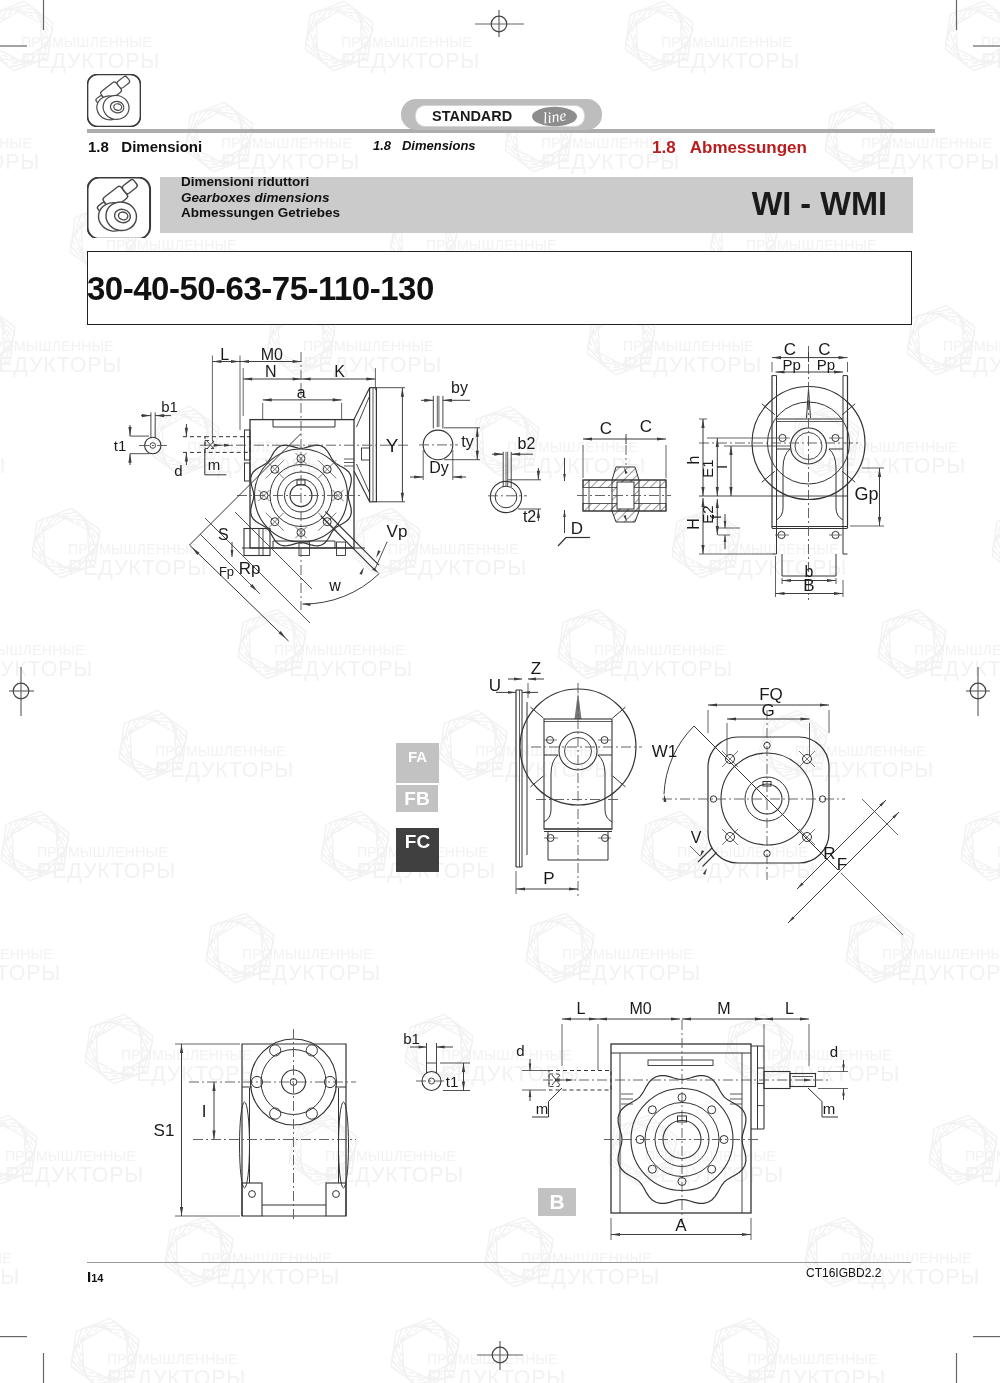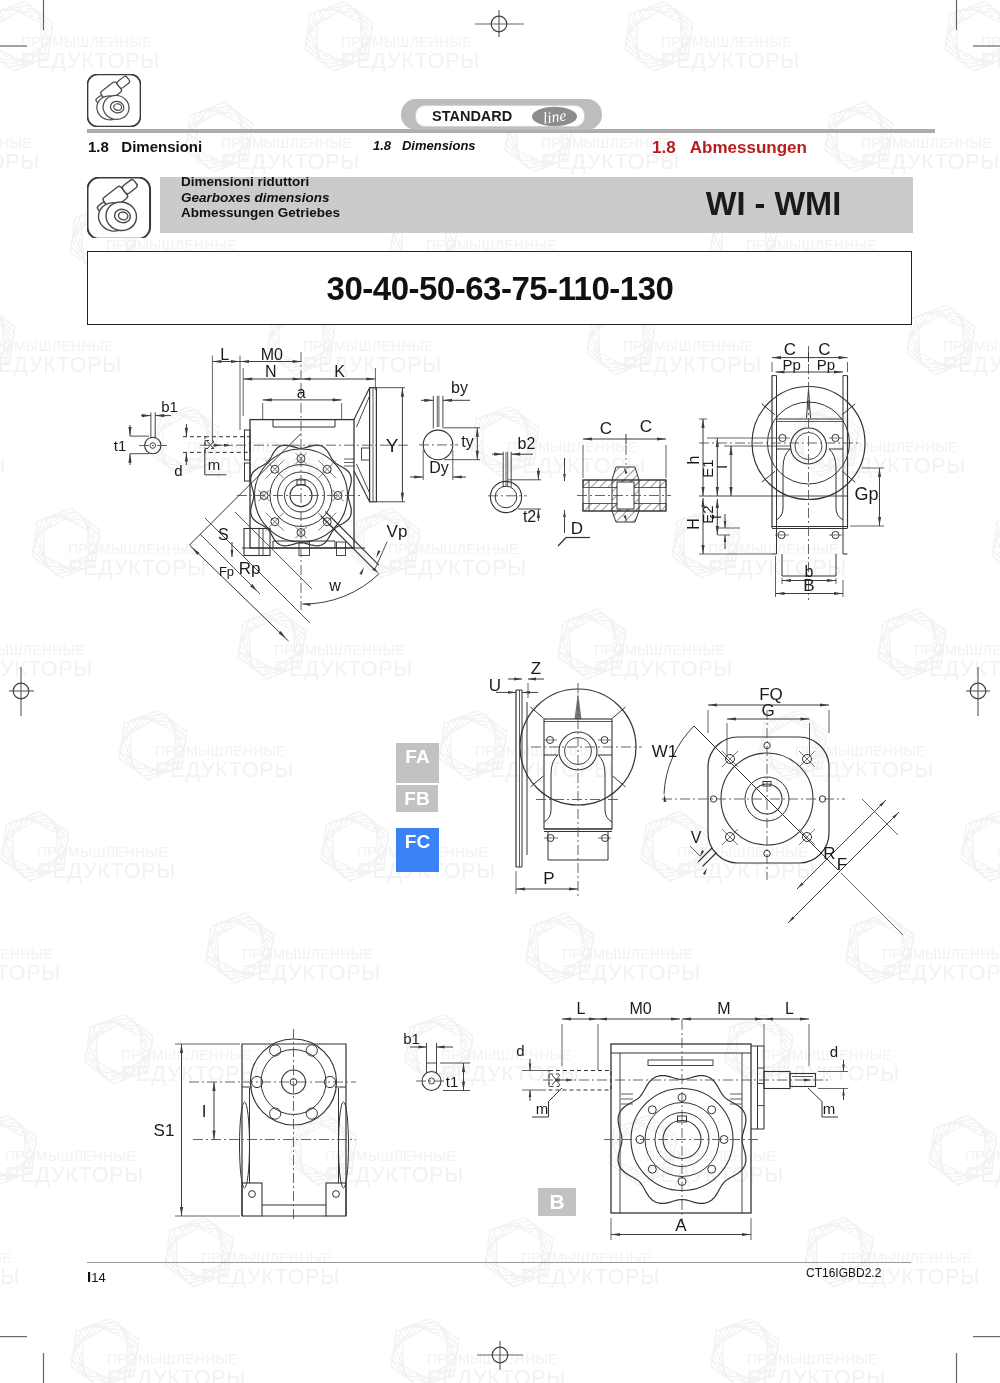--- a/index.html
+++ b/index.html
@@ -127,24 +127,24 @@
         <ellipse cx="28.5" cy="32.5" rx="13" ry="12"></ellipse>
         <ellipse cx="29.5" cy="32" rx="6.8" ry="5.6"></ellipse>
         <ellipse cx="30" cy="31.8" rx="4" ry="3.2"></ellipse>
       </g>
     </g>
   </svg>
 
 <div class="abs" style="left:160px;top:177px;width:753px;height:56px;background:#cbcbcb"></div>
 <div class="abs" style="left:181px;top:174px;font-size:13.5px;font-weight:bold;color:#111;line-height:15.5px">Dimensioni riduttori<br><span style="font-style:italic">Gearboxes dimensions</span><br>Abmessungen Getriebes</div>
 
-<div class="abs" style="left:660px;top:186px;width:227px;text-align:center;font-size:32.5px;font-weight:bold;color:#1a1a1a">WI - WMI</div>
+<div class="abs" style="left:660px;top:186px;width:227px;text-align:right;font-size:32.5px;font-weight:bold;color:#1a1a1a">WI - WMI</div>
 
 <div class="abs" style="left:87px;top:251px;width:823px;height:72px;border:1.5px solid #222;background:#fff"></div>
-<div class="abs" style="left:87px;top:270px;width:826px;text-align:center;font-size:33px;letter-spacing:-0.5px;font-weight:bold;color:#111">30-40-50-63-75-110-130</div>
+<div class="abs" style="left:87px;top:270px;width:826px;text-align:left;font-size:33px;letter-spacing:-0.5px;font-weight:bold;color:#111">30-40-50-63-75-110-130</div>
 
 <svg class="abs" style="left:0;top:0" width="1000" height="1383" viewBox="0 0 1000 1383" font-family="Liberation Sans,sans-serif">
 
 <line x1="475" y1="24" x2="524" y2="24" stroke="#666" stroke-width="1.2"></line>
     <line x1="499" y1="10" x2="499" y2="37" stroke="#666" stroke-width="1.2"></line>
     <circle cx="499" cy="24" r="7.8" fill="none" stroke="#444" stroke-width="1.2"></circle>
 
 <line x1="477" y1="1355" x2="523" y2="1355" stroke="#666" stroke-width="1.2"></line>
     <line x1="500" y1="1341" x2="500" y2="1370" stroke="#666" stroke-width="1.2"></line>
     <circle cx="500" cy="1355" r="7.8" fill="none" stroke="#444" stroke-width="1.2"></circle>
@@ -730,25 +730,25 @@
     <polygon points="809,1019 800,1017.4 800,1020.6" fill="#3d3d3d"></polygon>
     <text x="789.5" y="1014" font-size="16" font-weight="normal" text-anchor="middle" fill="#1a1a1a">L</text>
     <line x1="611" y1="1218" x2="611" y2="1240" stroke="#3d3d3d" stroke-width="0.8"></line>
     <line x1="751" y1="1218" x2="751" y2="1240" stroke="#3d3d3d" stroke-width="0.8"></line>
     <line x1="611" y1="1234.5" x2="751" y2="1234.5" stroke="#3d3d3d" stroke-width="1"></line>
     <polygon points="611,1234.5 620,1236.1 620,1232.9" fill="#3d3d3d"></polygon>
     <polygon points="751,1234.5 742,1232.9 742,1236.1" fill="#3d3d3d"></polygon>
     <text x="681" y="1231" font-size="17" font-weight="normal" text-anchor="middle" fill="#1a1a1a">A</text>
 </svg>
 
-<div class="abs" style="left:396px;top:743px;width:43px;height:40px;background:#c2c2c2;color:#fff;font-weight:bold;font-size:19px;text-align:center;line-height:27px">FA</div>
+<div class="abs" style="left:396px;top:743px;width:43px;height:40px;background:#c2c2c2;color:#fff;font-weight:bold;font-size:15px;text-align:center;line-height:27px">FA</div>
 
 <div class="abs" style="left:396px;top:785px;width:42px;height:27px;background:#c2c2c2;color:#fff;font-weight:bold;font-size:19px;text-align:center;line-height:27px">FB</div>
 
-<div class="abs" style="left:396px;top:828px;width:43px;height:44px;background:#3b82f6;color:#fff;font-weight:bold;font-size:19px;text-align:center;line-height:27px">FC</div>
+<div class="abs" style="left:396px;top:828px;width:43px;height:44px;background:#404040;color:#fff;font-weight:bold;font-size:19px;text-align:center;line-height:27px">FC</div>
 
 <div class="abs" style="left:538px;top:1188px;width:38px;height:28px;background:#c2c2c2;color:#fff;font-weight:bold;font-size:21px;text-align:center;line-height:28px">B</div>
 
 <div class="abs" style="left:87px;top:1262px;width:824px;height:1.2px;background:#999"></div>
 
-<div class="abs" style="left:87px;top:1268px;font-size:15px;font-weight:bold;color:#111">I<span style="font-size:13px;font-weight:normal">14</span></div>
+<div class="abs" style="left:87px;top:1268px;font-size:15px;font-weight:bold;color:#111">I<span style="font-size:11px;font-weight:bold">14</span></div>
 
 <div class="abs" style="left:806px;top:1266px;width:105px;text-align:left;font-size:12px;color:#111">CT16IGBD2.2</div>
 
 </body></html>

